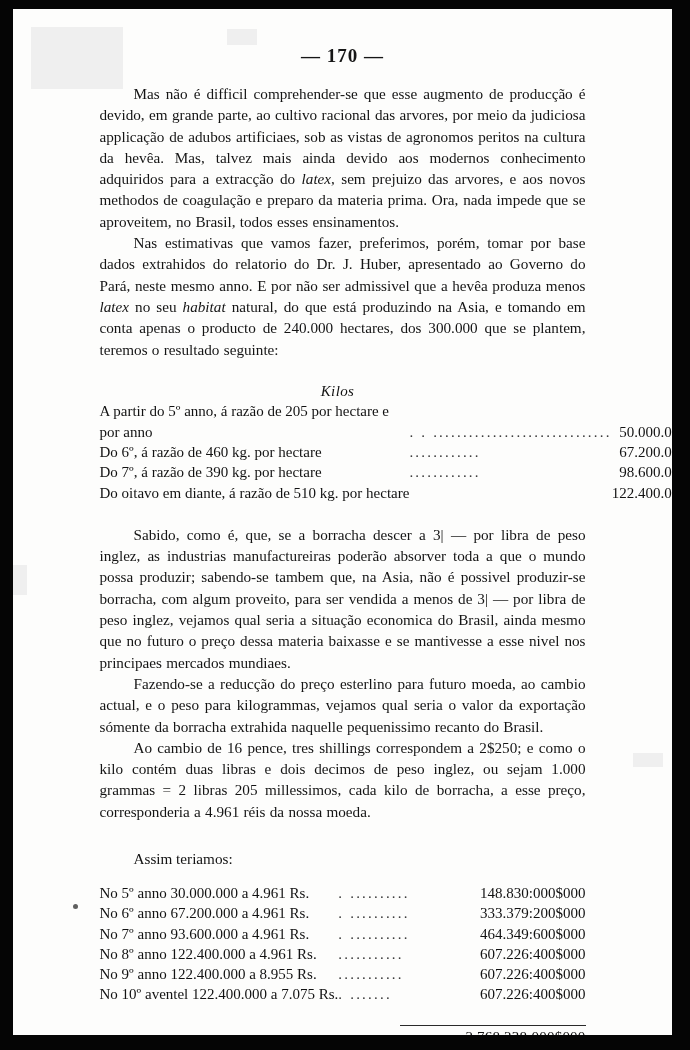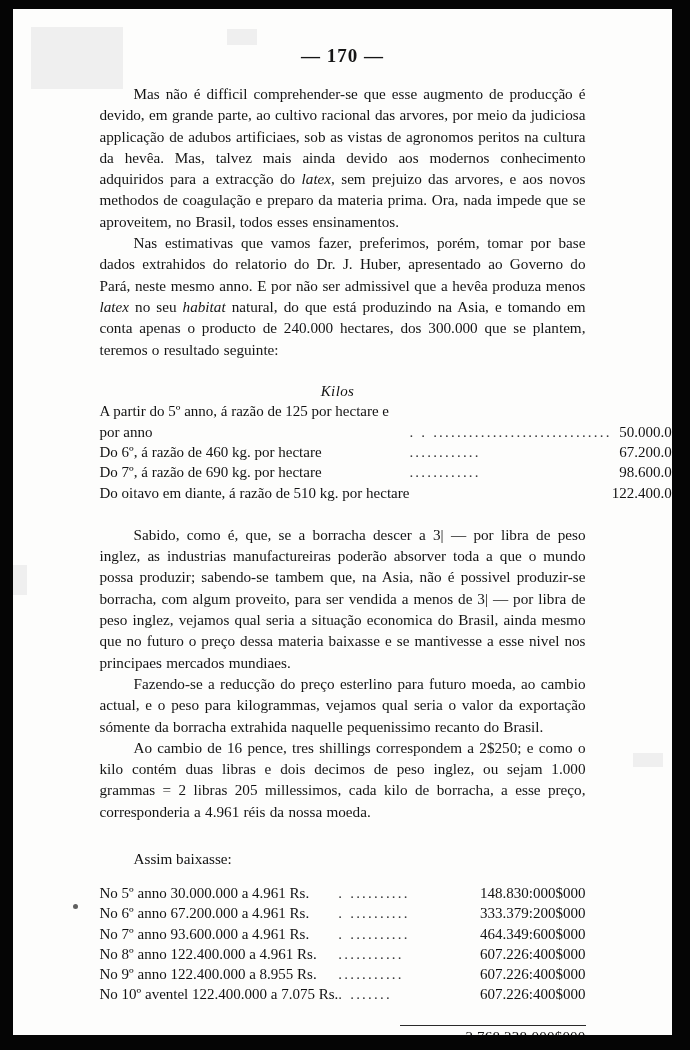--- a/index.html
+++ b/index.html
@@ -165,55 +165,55 @@
       <p class="para first">Mas não é difficil comprehender-se que esse augmento de producção é devido, em grande parte, ao cultivo racional das arvores, por meio da judiciosa applicação de adubos artificiaes, sob as vistas de agronomos peritos na cultura da hevêa. Mas, talvez mais ainda devido aos modernos conhecimento adquiridos para a extracção do <em>latex</em>, sem prejuizo das arvores, e aos novos methodos de coagulação e preparo da materia prima. Ora, nada impede que se aproveitem, no Brasil, todos esses ensinamentos.</p>
       <p class="para">Nas estimativas que vamos fazer, preferimos, porém, tomar por base dados extrahidos do relatorio do Dr. J. Huber, apresentado ao Governo do Pará, neste mesmo anno. E por não ser admissivel que a hevêa produza menos <em>latex</em> no seu <em>habitat</em> natural, do que está produzindo na Asia, e tomando em conta apenas o producto de 240.000 hectares, dos 300.000 que se plantem, teremos o resultado seguinte:</p>
 
       <div class="block-gap"></div>
 
       <div class="table-wrap">
         <div class="kilos-head">Kilos</div>
         <table class="data">
           <tbody>
               <tr>
-            <td class="lbl" colspan="3">A partir do 5º anno, á razão de 125 por hectare e</td>
+            <td class="lbl" colspan="3">A partir do 5º anno, á razão de 205 por hectare e</td>
           </tr>
           <tr>
             <td class="lbl row-indent">por anno</td>
             <td class="leader">. . ..............................</td>
             <td class="val">50.000.000</td>
           </tr>
           <tr>
             <td class="lbl">Do 6º, á razão de 460 kg. por hectare</td>
             <td class="leader">............</td>
             <td class="val">67.200.000</td>
           </tr>
           <tr>
-            <td class="lbl">Do 7º, á razão de 690 kg. por hectare</td>
+            <td class="lbl">Do 7º, á razão de 390 kg. por hectare</td>
             <td class="leader">............</td>
             <td class="val">98.600.000</td>
           </tr>
           <tr>
             <td class="lbl">Do oitavo em diante, á razão de 510 kg. por hectare</td>
             <td class="leader"></td>
             <td class="val">122.400.000</td>
           </tr>
         </tbody>
           </table>
       </div>
 
       <div class="block-gap"></div>
 
       <p class="para">Sabido, como é, que, se a borracha descer a 3| — por libra de peso inglez, as industrias manufactureiras poderão absorver toda a que o mundo possa produzir; sabendo-se tambem que, na Asia, não é possivel produzir-se borracha, com algum proveito, para ser vendida a menos de 3| — por libra de peso inglez, vejamos qual seria a situação economica do Brasil, ainda mesmo que no futuro o preço dessa materia baixasse e se mantivesse a esse nivel nos principaes mercados mundiaes.</p>
       <p class="para">Fazendo-se a reducção do preço esterlino para futuro moeda, ao cambio actual, e o peso para kilogrammas, vejamos qual seria o valor da exportação sómente da borracha extrahida naquelle pequenissimo recanto do Brasil.</p>
       <p class="para">Ao cambio de 16 pence, tres shillings correspondem a 2$250; e como o kilo contém duas libras e dois decimos de peso inglez, ou sejam 1.000 grammas = 2 libras 205 millessimos, cada kilo de borracha, a esse preço, corresponderia a 4.961 réis da nossa moeda.</p>
 
       <div class="block-gap" style="height:26px;"></div>
 
-      <div class="assim">Assim baixasse:</div>
+      <div class="assim">Assim teriamos:</div>
 
       <div class="block-gap" style="height:14px;"></div>
 
       <div class="table-wrap">
         <table class="data">
           <tbody>
               <tr>
             <td class="lbl">No 5º anno 30.000.000 a 4.961 Rs.</td>
             <td class="leader">. ..........</td>
             <td class="val">148.830:000$000</td>

